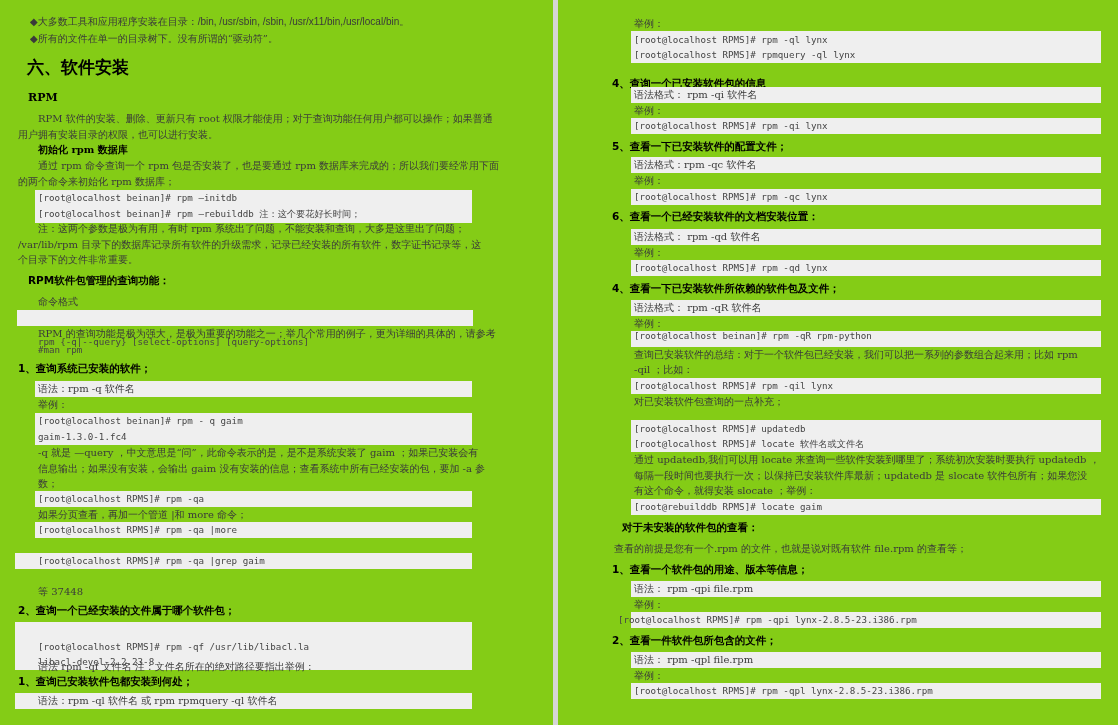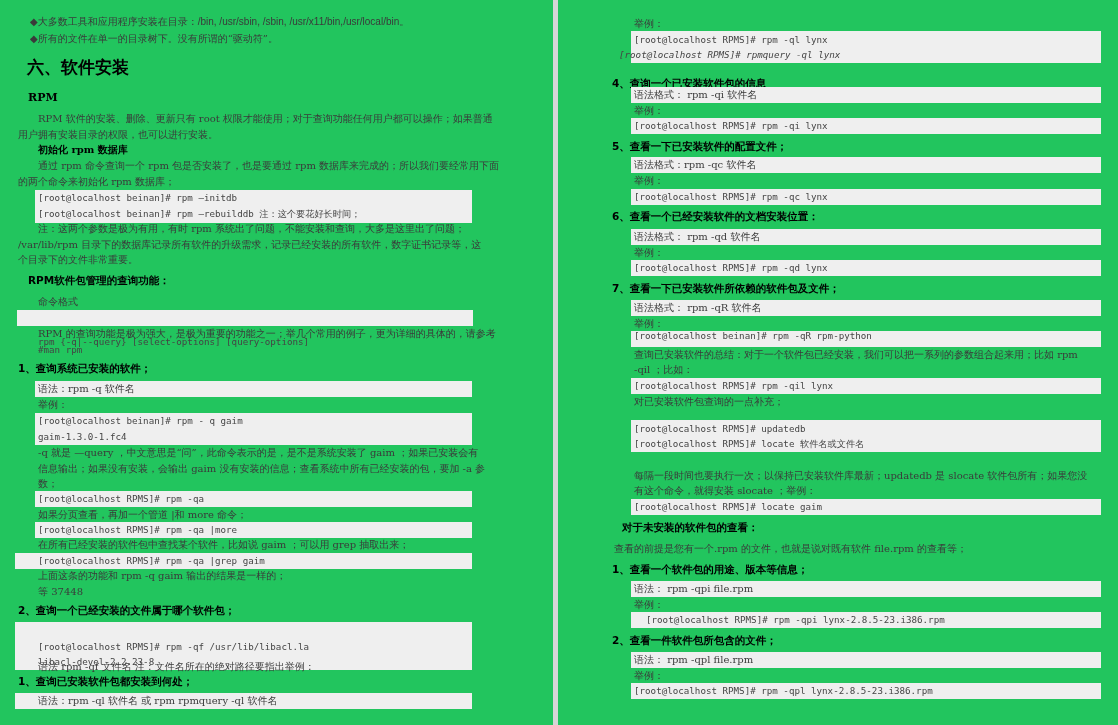--- a/index.html
+++ b/index.html
@@ -3,21 +3,21 @@
 <meta charset="utf-8">
 <style>
   html, body { margin: 0; padding: 0; }
   body {
     width: 1118px; height: 725px; overflow: hidden;
     background: #ffffff;
     font-family: "DejaVu Serif", "Liberation Serif", serif;
     color: #333;
     position: relative;
   }
-  .page { position: absolute; top: 0; height: 725px; background: #22c55e; overflow: hidden; }
+  .page { position: absolute; top: 0; height: 725px; background: #84cc16; overflow: hidden; }
   .page-left { left: 0; width: 553px; }
   .page-right { left: 558px; width: 560px; }
   .divider { position: absolute; left: 553px; top: 0; width: 5px; height: 725px; background: #d6d6d6; }
 
   .line { position: absolute; white-space: nowrap; font-size: 10px; line-height: 16px; color: #3a3a3a; }
   .mono { font-family: "DejaVu Sans Mono", "Liberation Mono", monospace; font-size: 9.2px; color: #444; }
   .sans { font-family: "Liberation Sans", "DejaVu Sans", sans-serif; }
   .bold { font-weight: bold; color: #000; }
   .h1 { font-family: "DejaVu Sans", "Liberation Sans", sans-serif; font-size: 17px; font-weight: bold; color: #000; line-height: 22px; }
   .h2 { font-family: "DejaVu Serif", serif; font-size: 11px; font-weight: bold; color: #000; }
@@ -64,44 +64,42 @@
   <div class="line mono" style="left:38px;top:413px;">[root@localhost beinan]# rpm  - q gaim</div>
   <div class="line mono" style="left:38px;top:429px;">gaim-1.3.0-1.fc4</div>
   <div class="line" style="left:38px;top:445px;">-q 就是 —query ，中文意思是“问”，此命令表示的是，是不是系统安装了 gaim ；如果已安装会有</div>
   <div class="line" style="left:38px;top:461px;">信息输出；如果没有安装，会输出 gaim 没有安装的信息；查看系统中所有已经安装的包，要加 -a 参</div>
   <div class="line" style="left:38px;top:476px;">数；</div>
   <div class="shade" style="left:35px;top:491px;width:437px;height:16px;"></div>
   <div class="line mono" style="left:38px;top:491px;">[root@localhost RPMS]# rpm -qa</div>
   <div class="line" style="left:38px;top:507px;">如果分页查看，再加一个管道 |和 more 命令；</div>
   <div class="shade" style="left:35px;top:522px;width:437px;height:16px;"></div>
   <div class="line mono" style="left:38px;top:522px;">[root@localhost RPMS]# rpm -qa |more</div>
-  <div class="line" style="left:38px;top:537px;">在所有已经安装的软件包中查找某个软件，比如说 gaim ；可以用 grep 抽取出来；</div>
   <div class="shade" style="left:15px;top:553px;width:457px;height:16px;"></div>
   <div class="line mono" style="left:38px;top:553px;">[root@localhost RPMS]# rpm -qa |grep gaim</div>
-  <div class="line" style="left:38px;top:568px;">上面这条的功能和 rpm -q gaim 输出的结果是一样的；</div>
   <div class="line" style="left:38px;top:584px;">等 37448</div>
 
   <div class="line h3" style="left:18px;top:602px;">2、查询一个已经安装的文件属于哪个软件包；</div>
   <div class="shade" style="left:15px;top:622px;width:457px;height:48px;"></div>
   <div class="line" style="left:38px;top:623px;margin-top:36px;">语法 rpm -qf 文件名  注：文件名所在的绝对路径要指出举例：</div>
   <div class="line mono" style="left:38px;top:639px;">[root@localhost RPMS]# rpm -qf /usr/lib/libacl.la</div>
   <div class="line mono" style="left:38px;top:654px;">libacl-devel-2.2.23-8</div>
 
   <div class="line h3" style="left:18px;top:673px;">1、查询已安装软件包都安装到何处；</div>
   <div class="shade" style="left:15px;top:693px;width:457px;height:16px;"></div>
   <div class="line" style="left:38px;top:693px;">语法：rpm -ql  软件名  或 rpm rpmquery -ql  软件名</div>
 </div>
 
 <div class="divider"></div>
 
 <div class="page page-right">
   <div class="line" style="left:76px;top:16px;">举例：</div>
   <div class="shade" style="left:73px;top:31px;width:470px;height:32px;"></div>
   <div class="line mono" style="left:76px;top:32px;">[root@localhost RPMS]# rpm -ql lynx</div>
-  <div class="line mono" style="left:61px;top:47px;font-style:italic;">[root@localhost RPMS]# rpmquery -ql  lynx</div>
+  <div class="line mono" style="left:76px;top:47px;">[root@localhost RPMS]# rpmquery -ql  lynx</div>
 
   <div class="line h3" style="left:54px;top:75px;">4、查询一个已安装软件包的信息</div>
   <div class="shade" style="left:73px;top:87px;width:470px;height:16px;"></div>
   <div class="line" style="left:76px;top:87px;">语法格式： rpm -qi 软件名</div>
   <div class="line" style="left:76px;top:103px;">举例：</div>
   <div class="shade" style="left:73px;top:118px;width:470px;height:16px;"></div>
   <div class="line mono" style="left:76px;top:118px;">[root@localhost RPMS]# rpm -qi lynx</div>
 
   <div class="line h3" style="left:54px;top:138px;">5、查看一下已安装软件的配置文件；</div>
   <div class="shade" style="left:73px;top:157px;width:470px;height:16px;"></div>
@@ -110,49 +108,50 @@
   <div class="shade" style="left:73px;top:189px;width:470px;height:16px;"></div>
   <div class="line mono" style="left:76px;top:189px;">[root@localhost RPMS]# rpm -qc lynx</div>
 
   <div class="line h3" style="left:54px;top:208px;">6、查看一个已经安装软件的文档安装位置：</div>
   <div class="shade" style="left:73px;top:229px;width:470px;height:16px;"></div>
   <div class="line" style="left:76px;top:229px;">语法格式： rpm -qd 软件名</div>
   <div class="line" style="left:76px;top:245px;">举例：</div>
   <div class="shade" style="left:73px;top:260px;width:470px;height:16px;"></div>
   <div class="line mono" style="left:76px;top:260px;">[root@localhost RPMS]# rpm -qd lynx</div>
 
-  <div class="line h3" style="left:54px;top:280px;">7、查看一下已安装软件所依赖的软件包及文件；</div>
+  <div class="line h3" style="left:54px;top:280px;">4、查看一下已安装软件所依赖的软件包及文件；</div>
   <div class="shade" style="left:73px;top:300px;width:470px;height:16px;"></div>
   <div class="line" style="left:76px;top:300px;">语法格式： rpm -qR 软件名</div>
   <div class="line" style="left:76px;top:316px;">举例：</div>
   <div class="shade" style="left:73px;top:331px;width:470px;height:16px;"></div>
   <div class="line mono" style="left:76px;top:328px;">[root@localhost beinan]# rpm -qR  rpm-python</div>
   <div class="line" style="left:76px;top:347px;">查询已安装软件的总结：对于一个软件包已经安装，我们可以把一系列的参数组合起来用；比如 rpm</div>
   <div class="line" style="left:76px;top:362px;">-qil ；比如：</div>
   <div class="shade" style="left:73px;top:378px;width:470px;height:16px;"></div>
   <div class="line mono" style="left:76px;top:378px;">[root@localhost RPMS]# rpm -qil lynx</div>
   <div class="line" style="left:76px;top:394px;">对已安装软件包查询的一点补充；</div>
 
   <div class="shade" style="left:73px;top:420px;width:470px;height:32px;"></div>
   <div class="line mono" style="left:76px;top:421px;">[root@localhost RPMS]# updatedb</div>
   <div class="line mono" style="left:76px;top:436px;">[root@localhost RPMS]#  locate 软件名或文件名</div>
+  <div class="line" style="left:76px;top:452px;">通过 updatedb,我们可以用 locate 来查询一些软件安装到哪里了；系统初次安装时要执行 updatedb ，</div>
   <div class="line" style="left:76px;top:468px;">每隔一段时间也要执行一次；以保持已安装软件库最新；updatedb 是 slocate 软件包所有；如果您没</div>
   <div class="line" style="left:76px;top:483px;">有这个命令，就得安装 slocate ；举例：</div>
   <div class="shade" style="left:73px;top:499px;width:470px;height:16px;"></div>
-  <div class="line mono" style="left:76px;top:499px;">[root@localhost RPMS]#  locate gaim</div>
+  <div class="line mono" style="left:76px;top:499px;">[root@rebuilddb RPMS]#  locate gaim</div>
 
   <div class="line h3" style="left:64px;top:519px;">对于未安装的软件包的查看：</div>
   <div class="line" style="left:56px;top:541px;">查看的前提是您有一个.rpm 的文件，也就是说对既有软件 file.rpm 的查看等；</div>
 
   <div class="line h3" style="left:54px;top:561px;">1、查看一个软件包的用途、版本等信息；</div>
   <div class="shade" style="left:73px;top:581px;width:470px;height:16px;"></div>
   <div class="line" style="left:76px;top:581px;">语法： rpm -qpi file.rpm</div>
   <div class="line" style="left:76px;top:597px;">举例：</div>
   <div class="shade" style="left:73px;top:612px;width:470px;height:16px;"></div>
-  <div class="line mono" style="left:88px;top:612px;text-align:right;">[root@localhost RPMS]# rpm -qpi lynx-2.8.5-23.i386.rpm</div>
+  <div class="line mono" style="left:60px;top:612px;text-align:right;">[root@localhost RPMS]# rpm -qpi lynx-2.8.5-23.i386.rpm</div>
 
   <div class="line h3" style="left:54px;top:632px;">2、查看一件软件包所包含的文件；</div>
   <div class="shade" style="left:73px;top:652px;width:470px;height:16px;"></div>
   <div class="line" style="left:76px;top:652px;">语法： rpm -qpl   file.rpm</div>
   <div class="line" style="left:76px;top:668px;">举例：</div>
   <div class="shade" style="left:73px;top:683px;width:470px;height:16px;"></div>
   <div class="line mono" style="left:76px;top:683px;">[root@localhost RPMS]# rpm -qpl  lynx-2.8.5-23.i386.rpm</div>
 </div>
 
 </body></html>

